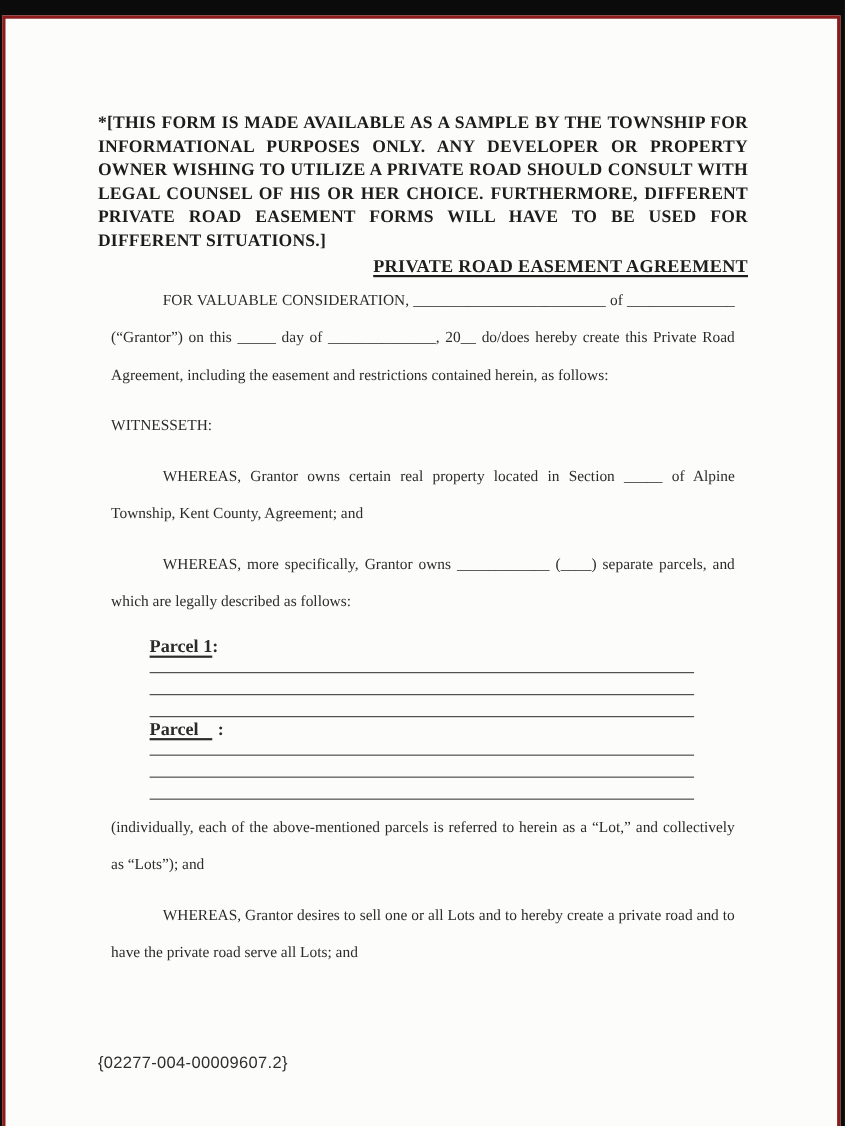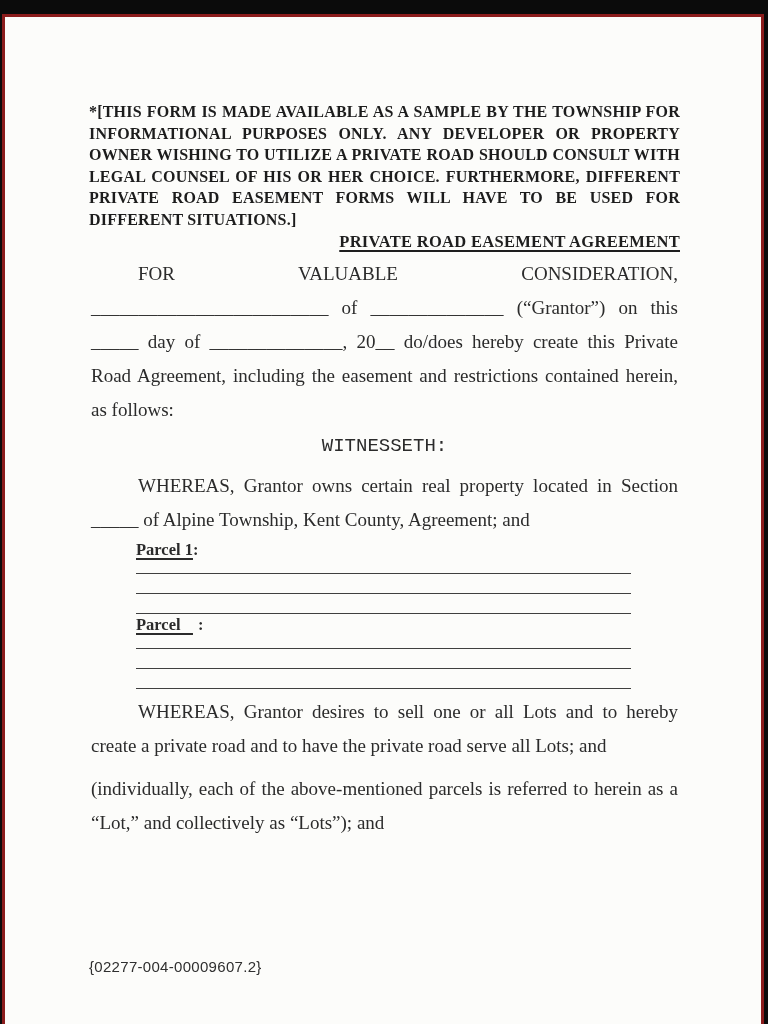--- a/index.html
+++ b/index.html
@@ -39,28 +39,28 @@
     letter-spacing: 0.3px;
     text-align: right;
     color: #1e1e1e;
   }
   .u {
     text-decoration: underline;
     text-underline-offset: 3px;
     text-decoration-thickness: 1.5px;
   }
   .para {
-    margin: 2px;
-    font-size: 19px;
+    margin: 12px;
+    font-size: 14px;
     line-height: 34px;
     text-align: justify;
     color: #2b2b2b;
   }
   .indent { text-indent: 47px; }
-  .center { text-align: center; text-indent: 0; font-family: Liberation Mono, monospace; }
+  .center { text-align: left; text-indent: 0; }
   .mt2 { margin-top: 2px; }
   .mt3 { margin-top: 3px; }
   .mt4 { margin-top: 4px; }
   .mt6 { margin-top: 6px; }
   .mt9 { margin-top: 9px; }
   .mt16 { margin-top: 16px; }
   .parcel-heading {
     margin: 0 0 0 47px;
     font-size: 16.5px;
     line-height: 21px;
@@ -92,37 +92,38 @@
     <p class="disclaimer">*[THIS FORM IS MADE AVAILABLE AS A SAMPLE BY THE TOWNSHIP FOR INFORMATIONAL PURPOSES ONLY.  ANY DEVELOPER OR PROPERTY OWNER WISHING TO UTILIZE A PRIVATE ROAD SHOULD CONSULT WITH LEGAL COUNSEL OF HIS OR HER CHOICE.  FURTHERMORE, DIFFERENT PRIVATE ROAD EASEMENT FORMS WILL HAVE TO BE USED FOR DIFFERENT SITUATIONS.]</p>
 
     <h1 class="title"><span class="u">PRIVATE ROAD EASEMENT AGREEMENT</span></h1>
 
     <p class="para indent mt3">FOR VALUABLE CONSIDERATION, _________________________ of ______________ (“Grantor”) on this _____ day of ______________, 20__ do/does hereby create this Private Road Agreement, including the easement and restrictions contained herein, as follows:</p>
 
     <p class="para center mt2">WITNESSETH:</p>
 
     <p class="para indent mt6">WHEREAS, Grantor owns certain real property located in Section _____ of Alpine Township, Kent County, Agreement; and</p>
 
+    <p class="para indent mt4">WHEREAS, more specifically, Grantor owns ____________ (____) separate parcels, and which are legally described as follows:</p>
 
     <div class="parcel-heading mt9"><span class="u">Parcel 1</span><span>:</span></div>
 
     <div class="blank-lines">
       <div class="bl first"></div>
       <div class="bl"></div>
       <div class="bl"></div>
     </div>
 
     <div class="parcel-heading mt16"><span class="u">Parcel&nbsp;&nbsp;&nbsp;</span><span class="p2-colon">:</span></div>
 
     <div class="blank-lines">
       <div class="bl first"></div>
       <div class="bl"></div>
       <div class="bl"></div>
     </div>
 
+    <p class="para mt9">(individually, each of the above-mentioned parcels is referred to herein as a “Lot,” and collectively as “Lots”); and</p>
+
     <p class="para indent mt6">WHEREAS, Grantor desires to sell one or all Lots and to hereby create a private road and to have the private road serve all Lots; and</p>
-
-    <p class="para mt9">(individually, each of the above-mentioned parcels is referred to herein as a “Lot,” and collectively as “Lots”); and</p>
 
   </div>
 
   <div class="footer">{02277-004-00009607.2}</div>
 </div>
 
 </body></html>

